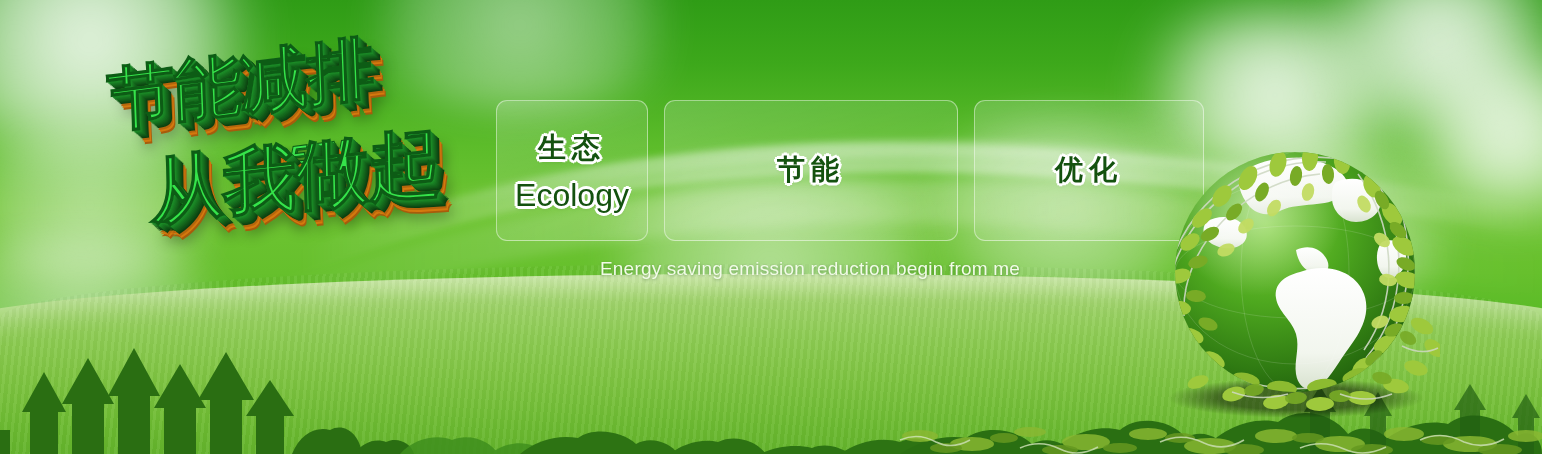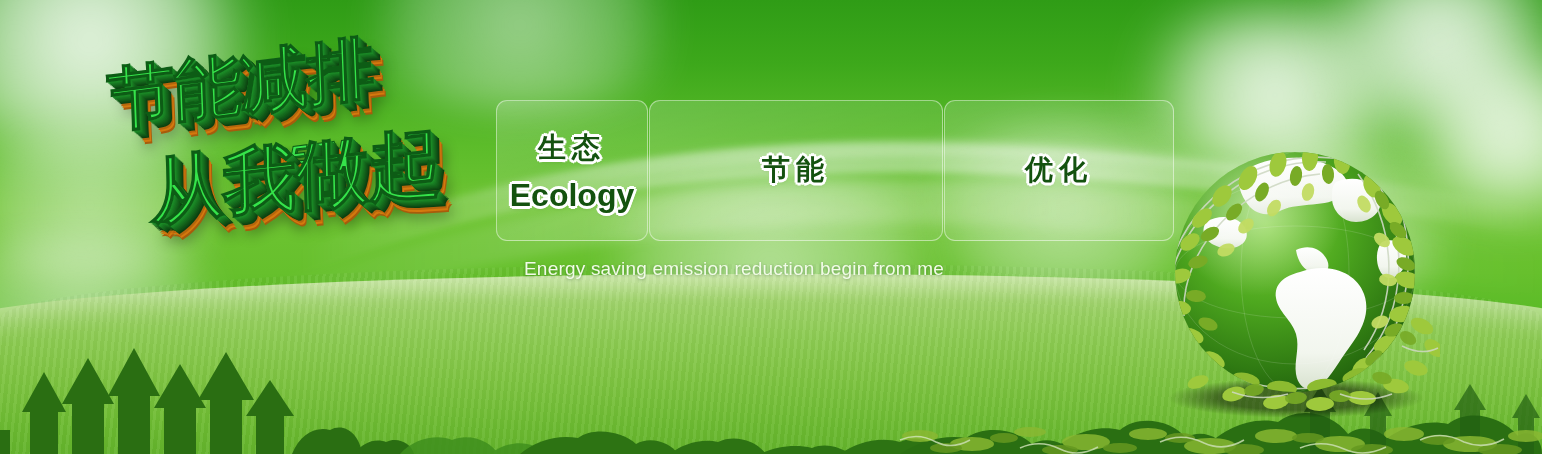--- a/index.html
+++ b/index.html
@@ -94,21 +94,21 @@
     font-size:26px;font-weight:900;font-style:italic;
     letter-spacing:1px;color:#3ce84f;
     -webkit-text-stroke:1px #0d5c15;
     transform:rotate(-4deg) skewX(-8deg);
     text-shadow:1px 1px 0 #17791f,2px 2px 0 #125c18,3px 4px 6px rgba(0,0,0,.5);
   }
 
   
   #cards{
     position:absolute;left:496px;top:100px;
-    display:flex;gap:1px;align-items:stretch;
+    display:flex;gap:16px;align-items:stretch;
   }
   .card{
     position:relative;
     box-sizing:border-box;
     height:141px;
     border:1px solid rgba(255,255,255,.45);
     border-radius:11px;
     background:linear-gradient(160deg,
         rgba(255,255,255,.17) 0%,
         rgba(255,255,255,.10) 45%,
@@ -126,33 +126,34 @@
     font-size:28px;font-weight:700;
     letter-spacing:6px;
     color:#14520f;
     text-shadow:
       -2px -2px 0 #fff, 2px -2px 0 #fff, -2px 2px 0 #fff, 2px 2px 0 #fff,
       -3px 0 0 #fff, 3px 0 0 #fff, 0 -3px 0 #fff, 0 3px 0 #fff,
       0 2px 4px rgba(0,0,0,.18);
     margin-top:-2px;
   }
   .card .en{
-    font-size:32px;font-weight:700;
+    font-size:32px;font-weight:400;
     color:#14520f;
     white-space:nowrap;
     text-shadow:
       -2px -2px 0 #fff, 2px -2px 0 #fff, -2px 2px 0 #fff, 2px 2px 0 #fff,
       -3px 0 0 #fff, 3px 0 0 #fff, 0 -3px 0 #fff, 0 3px 0 #fff,
       0 2px 4px rgba(0,0,0,.18);
     margin-bottom:-4px;
   }
 
   
   #tagline{
-    position:absolute;left:524px;top:258px;width:628px;
+    position:absolute;left:496px;top:258px;width:628px;
+    text-align:center;
     font-size:19px;
     color:#f2fbe8;
     letter-spacing:.2px;
     text-shadow:0 1px 3px rgba(0,60,0,.35);
   }
 
   
   #globe{
     position:absolute;left:1150px;top:130px;width:290px;height:290px;
   }

